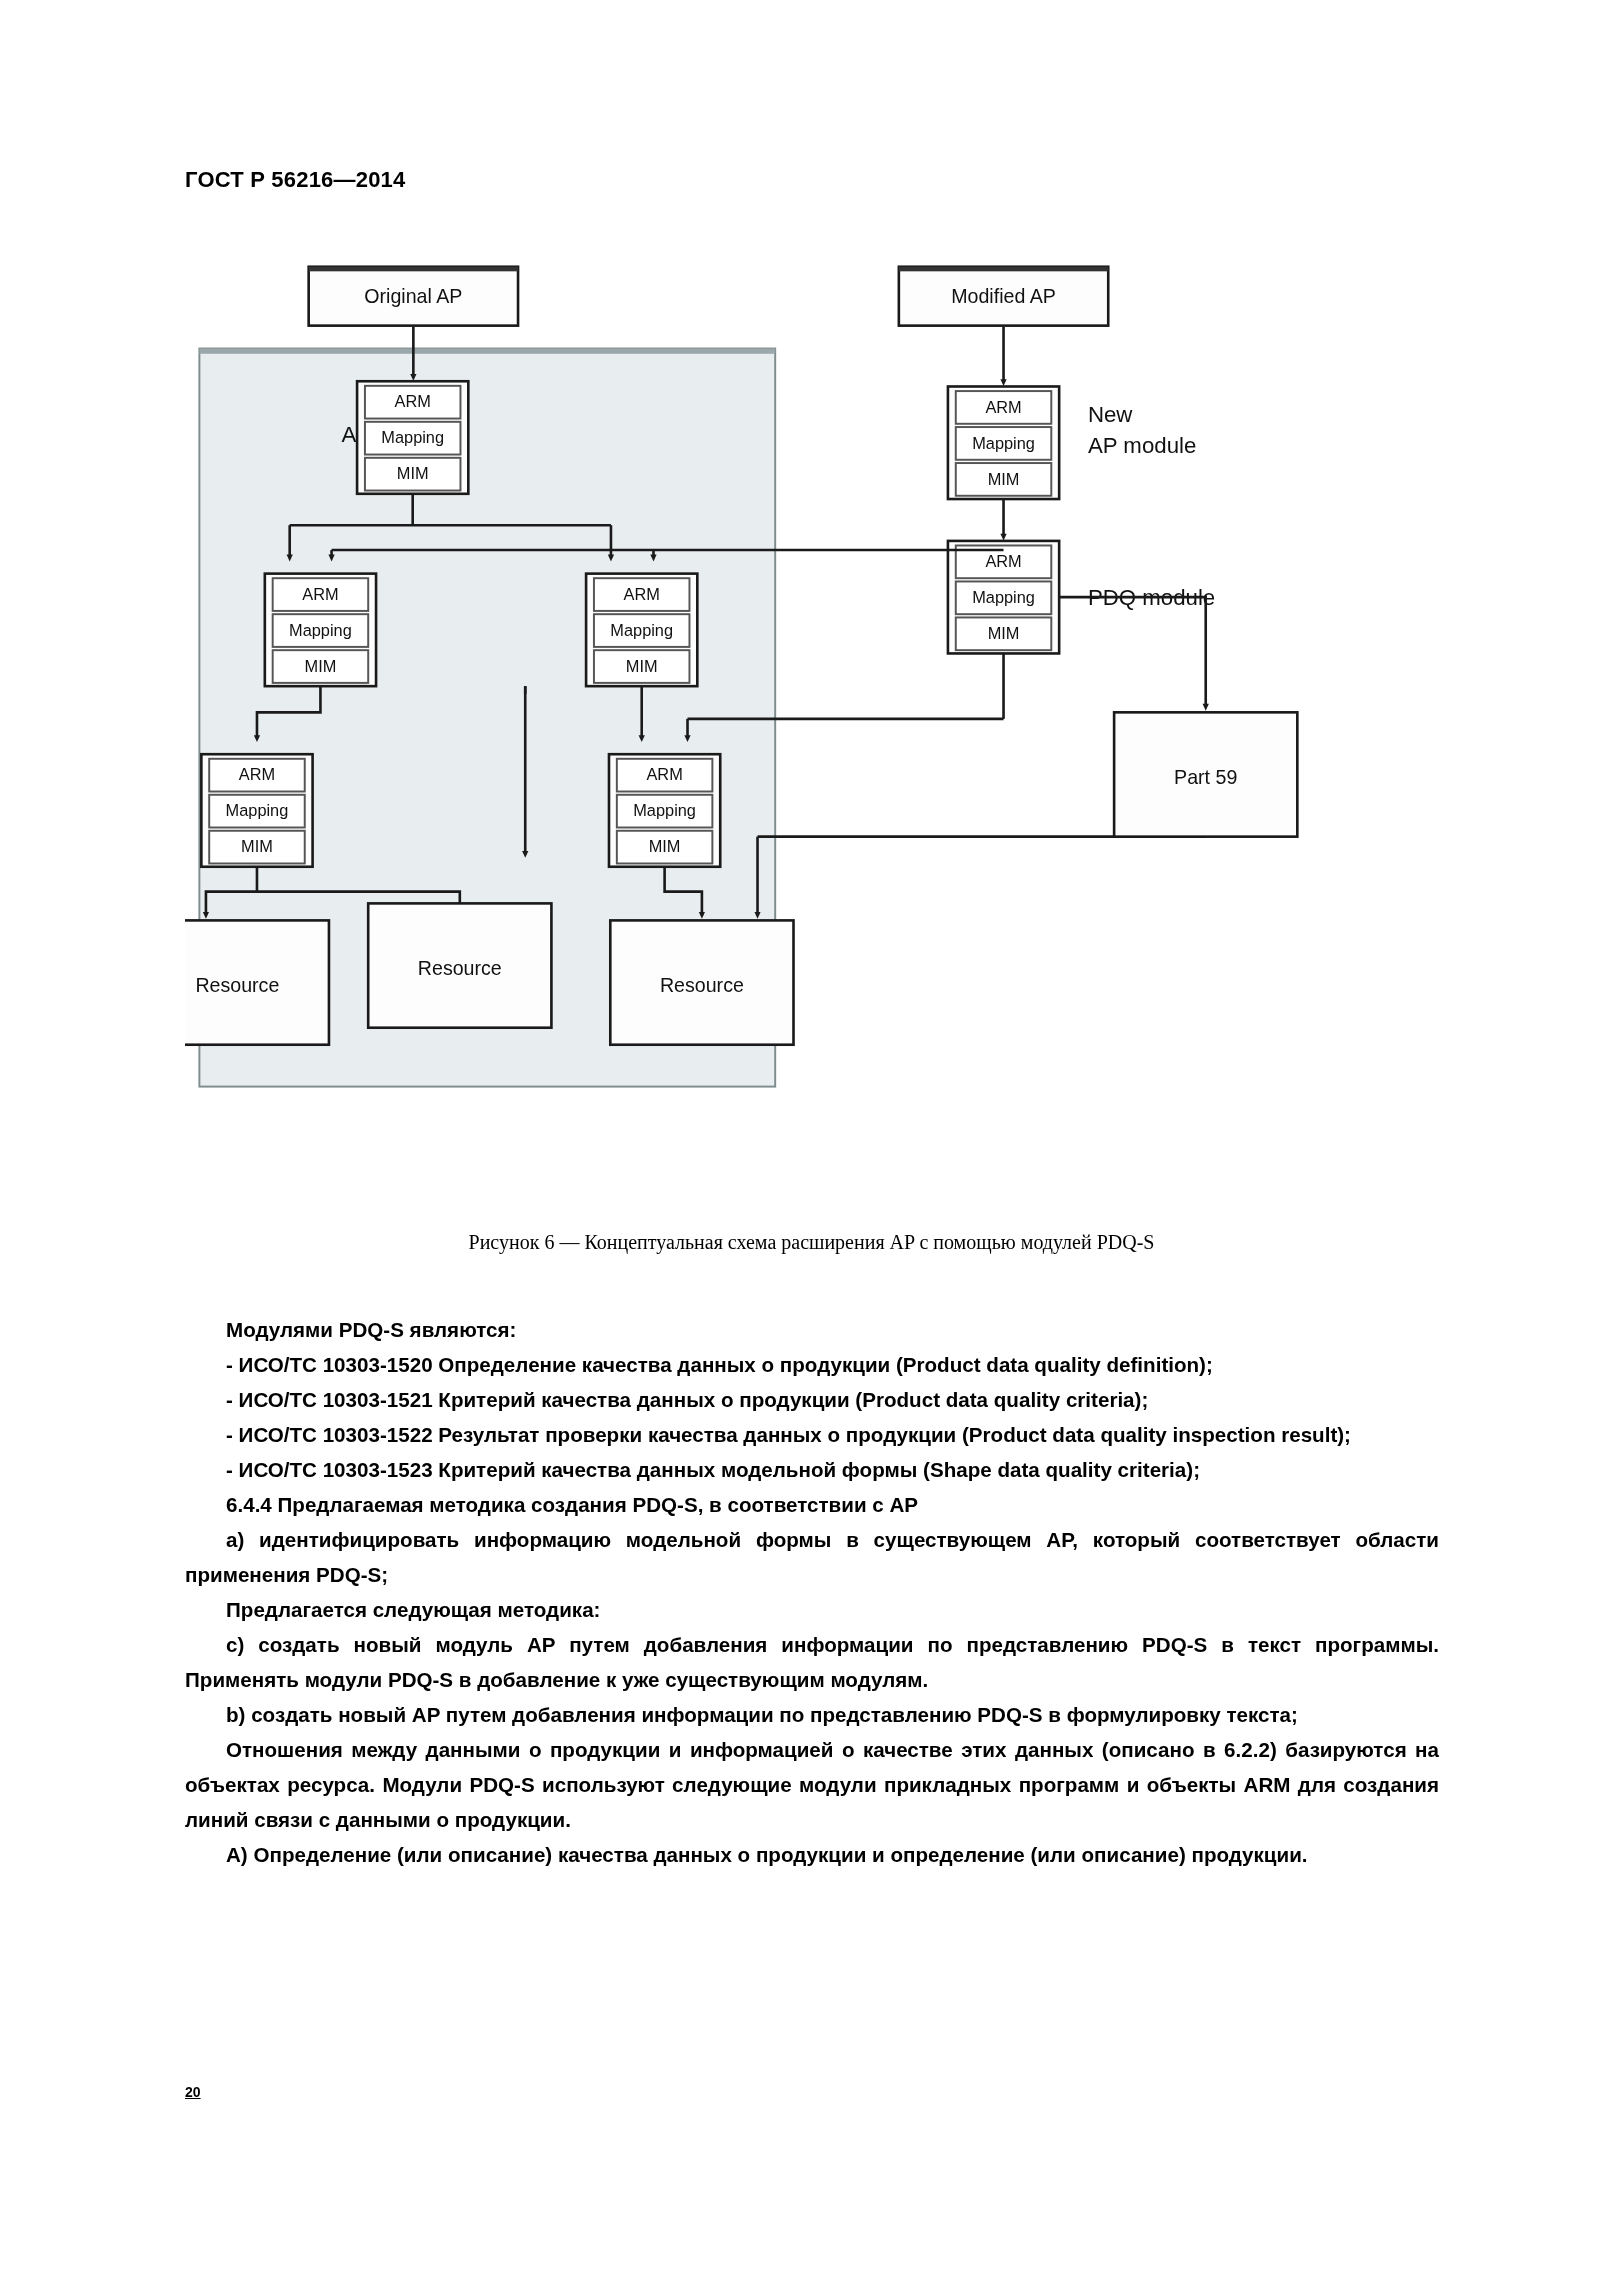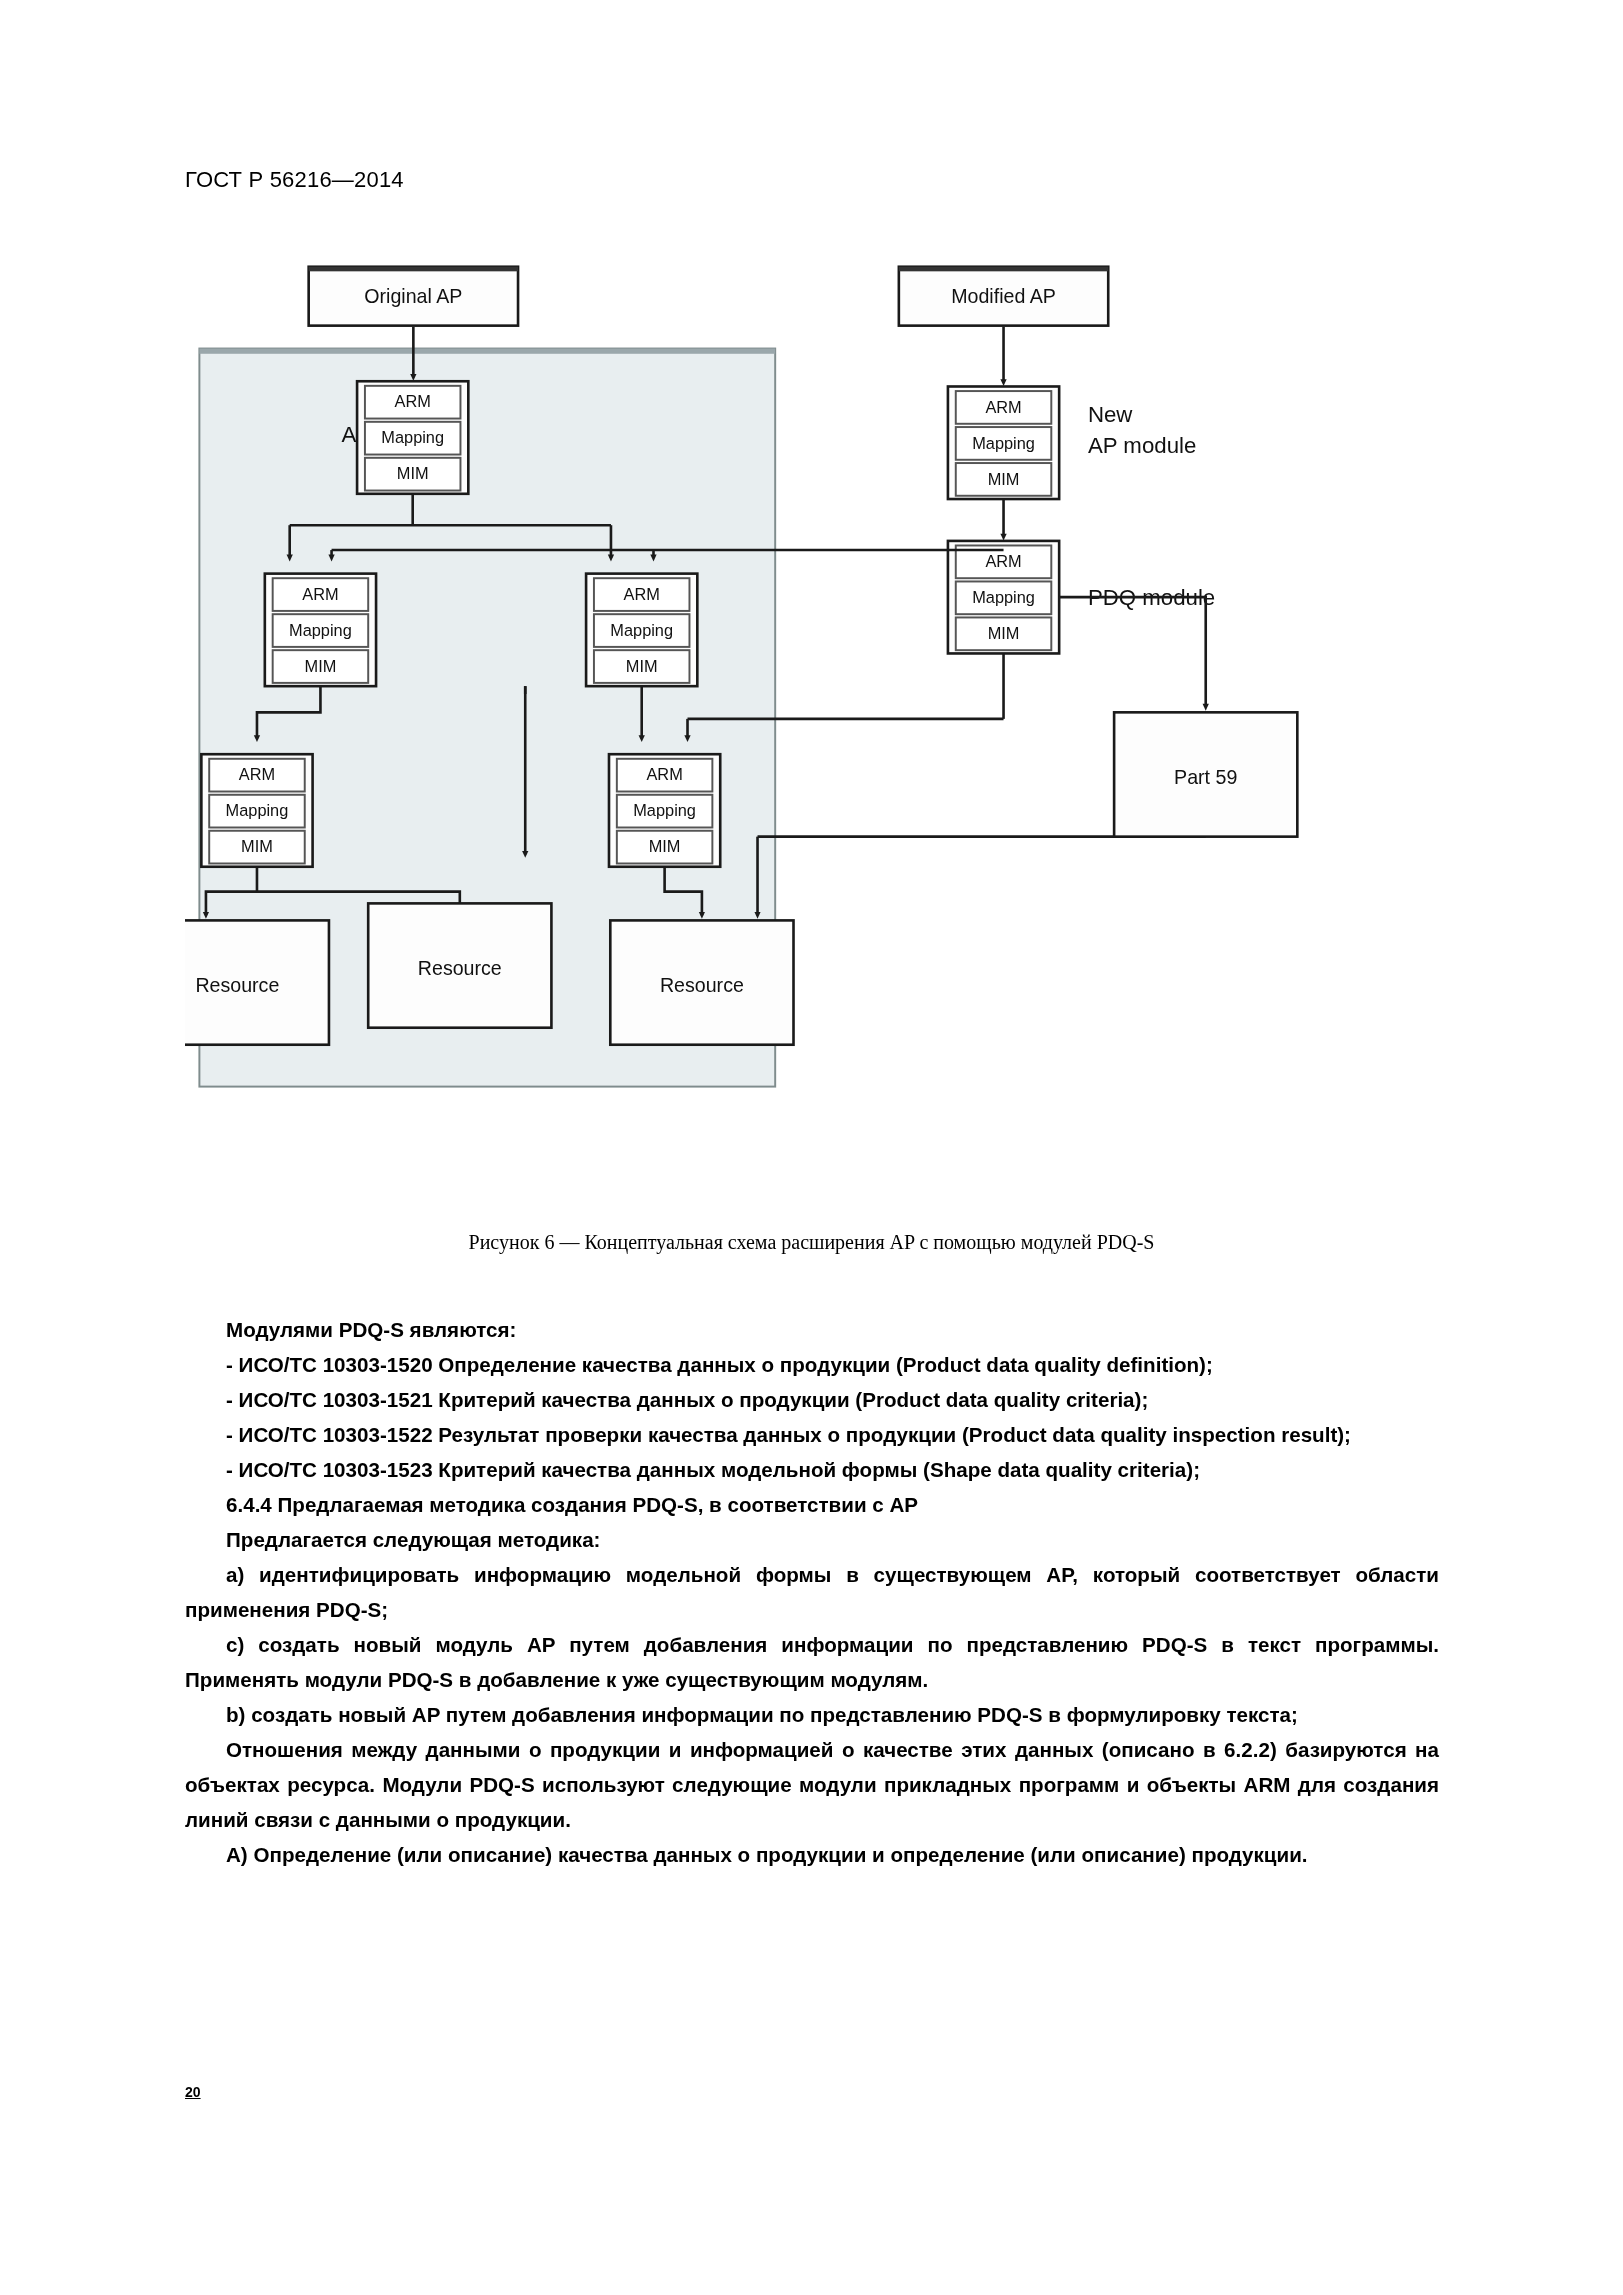--- a/index.html
+++ b/index.html
@@ -22,21 +22,21 @@
     height: 2295px;
     overflow: hidden;
   }
 
   
   .doc-header {
     position: absolute;
     left: 185px;
     top: 167px;
     font-size: 22px;
-    font-weight: normal;
+    font-weight: bold;
     letter-spacing: 0.2px;
     white-space: nowrap;
   }
 
   
   .figure-wrap {
     position: absolute;
     left: 185px;
     top: 262px;
     width: 1253px;
@@ -255,23 +255,23 @@
 
   <div class="body-text">
     <p class="p-indent">Модулями PDQ-S являются:</p>
 
     <p class="p-indent">- ИСО/ТС 10303-1520 Определение качества данных о продукции (Product data quality definition);</p>
     <p class="p-indent">- ИСО/ТС 10303-1521 Критерий качества данных о продукции (Product data quality criteria);</p>
     <p class="p-indent">- ИСО/ТС 10303-1522 Результат проверки качества данных о продукции (Product data quality inspection result);</p>
     <p class="p-indent">- ИСО/ТС 10303-1523 Критерий качества данных модельной формы (Shape data quality criteria);</p>
 
     <p class="p-indent">6.4.4 Предлагаемая методика создания PDQ-S, в соответствии с AP</p>
+    <p class="p-indent">a) идентифицировать информацию модельной формы в существующем AP, который соответствует области применения PDQ-S;</p>
+
     <p class="p-indent">Предлагается следующая методика:</p>
-
-    <p class="p-indent">a) идентифицировать информацию модельной формы в существующем AP, который соответствует области применения PDQ-S;</p>
     <p class="p-indent">c) создать новый модуль AP путем добавления информации по представлению PDQ-S в текст программы. Применять модули PDQ-S в добавление к уже существующим модулям.</p>
     <p class="p-indent">b) создать новый AP путем добавления информации по представлению PDQ-S в формулировку текста;</p>
 
     <p class="p-indent">Отношения между данными о продукции и информацией о качестве этих данных (описано в 6.2.2) базируются на объектах ресурса. Модули PDQ-S используют следующие модули прикладных программ и объекты ARM для создания линий связи с данными о продукции.</p>
     <p class="p-indent">A) Определение (или описание) качества данных о продукции и определение (или описание) продукции.</p>
   </div>
 
   <div class="page-number">20</div>
 
 </div>

